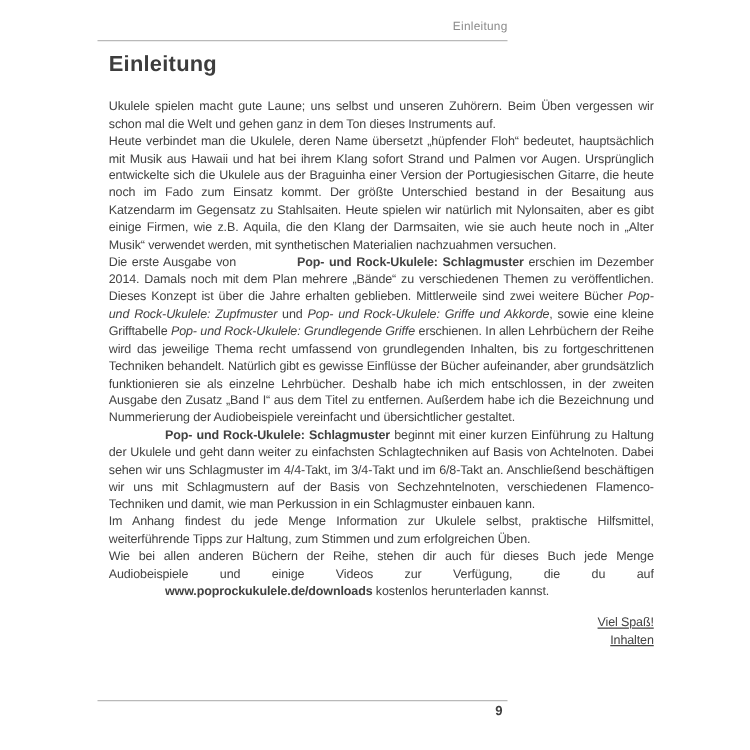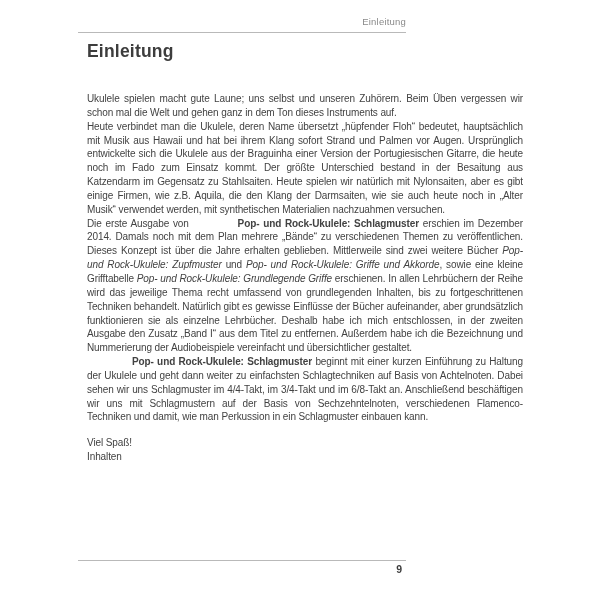--- a/index.html
+++ b/index.html
@@ -33,37 +33,38 @@
     position: absolute;
     top: 41px; left: 87px;
     margin: 0;
     font-size: 17.5px;
     font-weight: 700;
     color: #3d3d3d;
     letter-spacing: 0.2px;
   }
   .body-text {
     position: absolute;
-    top: 92px; left: 87px;
+    top: 79px; left: 87px;
     width: 436px;
     font-size: 10px;
     line-height: 13.85px;
     letter-spacing: -0.1px;
     color: #424242;
   }
   .body-text p {
     margin: 0;
     text-align: justify;
   }
   .seg-bold   { font-weight: 700; padding-left: 45px; }
   .seg-italic { font-style: italic; }
   .seg-normal { }
   .signature {
     margin-top: 12px;
-    text-align: left;
+    text-align: right;
+    text-decoration: underline;
   }
   .signature div { line-height: 13.85px; }
   .footer-rule { top: 560px; }
   .page-number {
     position: absolute;
     top: 563px; right: 74px;
     font-size: 10.5px;
     font-weight: 600;
     color: #3d3d3d;
   }
@@ -80,20 +81,22 @@
   <div class="rule header-rule"></div>
 
   <h1 class="page-title">Einleitung</h1>
 
   <div class="body-text" id="body-text">
 
   <p><span class="seg-normal">Ukulele spielen macht gute Laune; uns selbst und unseren Zuhörern. Beim Üben vergessen wir schon mal die Welt und gehen ganz in dem Ton dieses Instruments auf.</span></p>
       <p><span class="seg-normal">Heute verbindet man die Ukulele, deren Name übersetzt „hüpfender Floh“ bedeutet, hauptsächlich mit Musik aus Hawaii und hat bei ihrem Klang sofort Strand und Palmen vor Augen. Ursprünglich entwickelte sich die Ukulele aus der Braguinha einer Version der Portugiesischen Gitarre, die heute noch im Fado zum Einsatz kommt. Der größte Unterschied bestand in der Besaitung aus Katzendarm im Gegensatz zu Stahlsaiten. Heute spielen wir natürlich mit Nylonsaiten, aber es gibt einige Firmen, wie z.B. Aquila, die den Klang der Darmsaiten, wie sie auch heute noch in „Alter Musik“ verwendet werden, mit synthetischen Materialien nachzuahmen versuchen.</span></p>
       <p><span class="seg-normal">Die erste Ausgabe von </span><span class="seg-bold">Pop- und Rock-Ukulele: Schlagmuster</span><span class="seg-normal"> erschien im Dezember 2014. Damals noch mit dem Plan mehrere „Bände“ zu verschiedenen Themen zu veröffentlichen. Dieses Konzept ist über die Jahre erhalten geblieben. Mittlerweile sind zwei weitere Bücher </span><span class="seg-italic">Pop- und Rock-Ukulele: Zupfmuster</span><span class="seg-normal"> und </span><span class="seg-italic">Pop- und Rock-Ukulele: Griffe und Akkorde</span><span class="seg-normal">, sowie eine kleine Grifftabelle </span><span class="seg-italic">Pop- und Rock-Ukulele: Grundlegende Griffe</span><span class="seg-normal"> erschienen. In allen Lehrbüchern der Reihe wird das jeweilige Thema recht umfassend von grundlegenden Inhalten, bis zu fortgeschrittenen Techniken behandelt. Natürlich gibt es gewisse Einflüsse der Bücher aufeinander, aber grundsätzlich funktionieren sie als einzelne Lehrbücher. Deshalb habe ich mich entschlossen, in der zweiten Ausgabe den Zusatz „Band I“ aus dem Titel zu entfernen. Außerdem habe ich die Bezeichnung und Nummerierung der Audiobeispiele vereinfacht und übersichtlicher gestaltet.</span></p>
       <p><span class="seg-bold">Pop- und Rock-Ukulele: Schlagmuster</span><span class="seg-normal"> beginnt mit einer kurzen Einführung zu Haltung der Ukulele und geht dann weiter zu einfachsten Schlagtechniken auf Basis von Achtelnoten. Dabei sehen wir uns Schlagmuster im 4/4-Takt, im 3/4-Takt und im 6/8-Takt an. Anschließend beschäftigen wir uns mit Schlagmustern auf der Basis von Sechzehntelnoten, verschiedenen Flamenco-Techniken und damit, wie man Perkussion in ein Schlagmuster einbauen kann.</span></p>
+      <p><span class="seg-normal">Im Anhang findest du jede Menge Information zur Ukulele selbst, praktische Hilfsmittel, weiterführende Tipps zur Haltung, zum Stimmen und zum erfolgreichen Üben.</span></p>
+      <p><span class="seg-normal">Wie bei allen anderen Büchern der Reihe, stehen dir auch für dieses Buch jede Menge Audiobeispiele und einige Videos zur Verfügung, die du auf </span><span class="seg-bold">www.poprockukulele.de/downloads</span><span class="seg-normal"> kostenlos herunterladen kannst.</span></p>
       <div class="signature">
         <div>Viel Spaß!</div>
         <div>Inhalten</div>
       </div>
     </div>
 
   <div class="rule footer-rule"></div>
 
   <div class="page-number">9</div>
 

